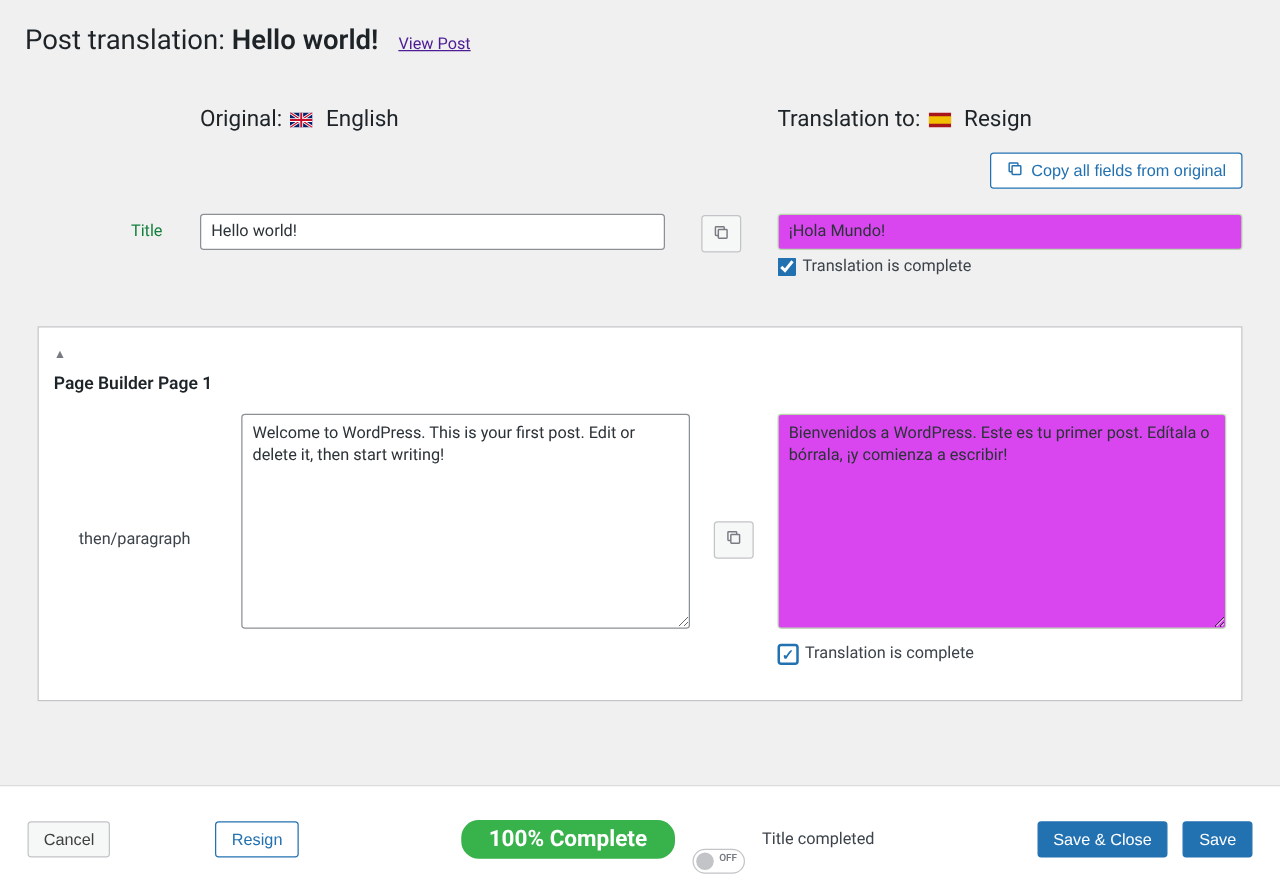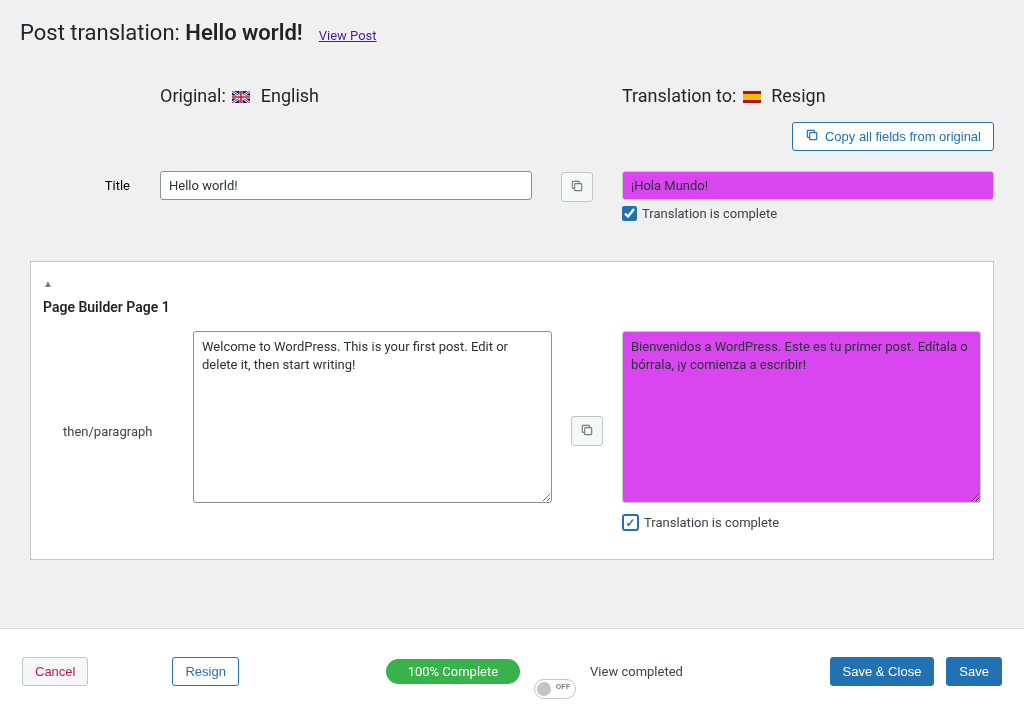--- a/index.html
+++ b/index.html
@@ -69,21 +69,21 @@
   .title-row {
     display: flex;
     align-items: flex-start;
     padding: 6px 30px 10px 30px;
   }
   .field-label {
     width: 130px;
     text-align: right;
     padding-right: 30px;
     padding-top: 7px;
-    color: #000000;
+    color: #15803d;
   }
   .input {
     width: 100%;
     border: 1px solid #8c8f94;
     background: #fff;
     border-radius: 3px;
     padding: 6px 8px;
     font-size: 13px;
     font-family: inherit;
     color: #2c3338;
@@ -99,21 +99,21 @@
     cursor: pointer;
     display: flex;
     align-items: center;
     justify-content: center;
   }
   .mid-cell { width: 90px; display:flex; justify-content:center; padding-top:1px; }
   .left-cell { flex:1; }
   .right-cell { flex:1; }
   .complete-check {
     display: flex;
-    align-items: center;
+    align-items: flex-start;
     gap: 5px;
     margin-top: 6px;
     color: #3c434a;
   }
   .complete-check input { width:15px; height:15px; accent-color:#2271b1; }
 
   .section-box {
     margin: 30px 30px 0 30px;
     border: 1px solid #c3c4c7;
     background: #fff;
@@ -167,43 +167,43 @@
     background: #fff;
     border-top: 1px solid #dcdcde;
     padding: 14px 22px;
     display: flex;
     align-items: center;
     gap: 12px;
   }
   .btn {
     border: 1px solid #c3c4c7;
     background: #f6f7f7;
-    color: #be185d;
+    color: #404040;
     border-radius: 3px;
     padding: 6px 12px;
     font-size: 13px;
     cursor: pointer;
   }
   .btn.outline-blue {
     border-color: #2271b1;
     color: #2271b1;
     background: #fff;
   }
   .btn.primary {
     background: #2271b1;
     border-color: #2271b1;
     color: #fff;
   }
   .progress-pill {
     background: #38b24a;
     color: #fff;
     border-radius: 14px;
     padding: 5px 22px;
-    font-size: 13px;
-    font-weight: 400;
+    font-size: 18px;
+    font-weight: 700;
   }
   .toggle {
     display: inline-flex;
     align-items: center;
     border: 1px solid #c3c4c7;
     border-radius: 12px;
     background: #fff;
     padding: 2px;
     width: 42px;
     height: 20px;
@@ -339,17 +339,17 @@
 <div class="footer">
   <button class="btn">Cancel</button>
   <div class="footer-spacer"></div>
   <button class="btn outline-blue">Resign</button>
   <div class="footer-center">
     <span class="progress-pill">100% Complete</span>
     <span class="toggle">
       <span class="knob"></span>
       <span class="off-label">OFF</span>
     </span>
-    <span class="hide-completed">View completed</span>
+    <span class="hide-completed">Title completed</span>
   </div>
   <button class="btn primary">Save &amp; Close</button>
   <button class="btn primary">Save</button>
 </div>
 
 </body></html>

